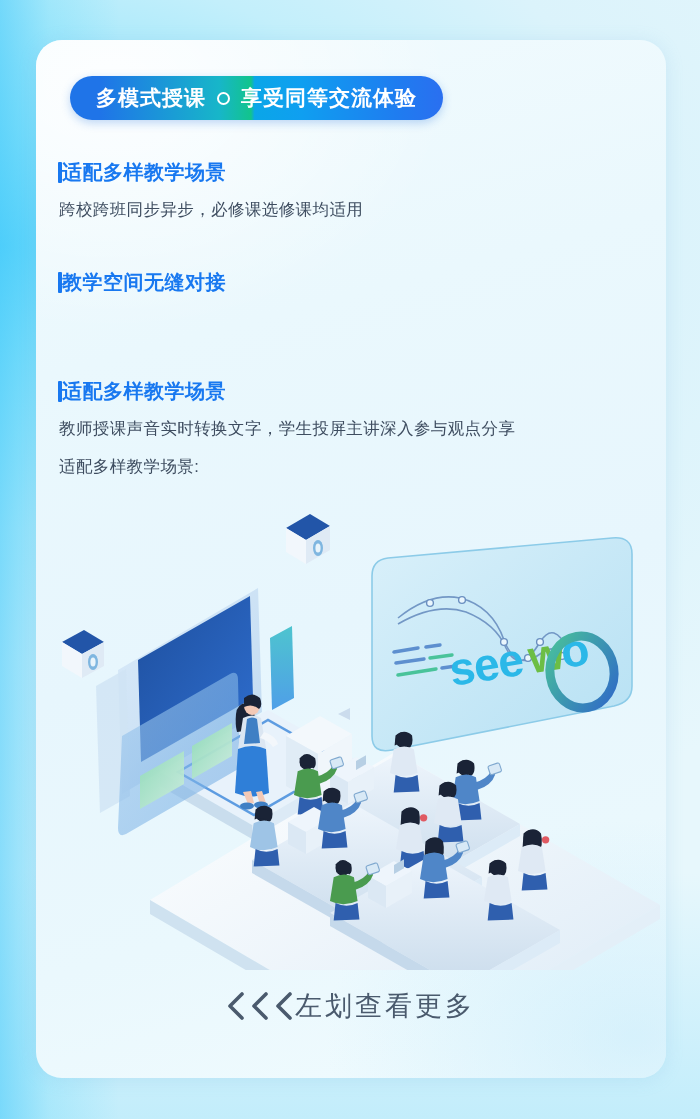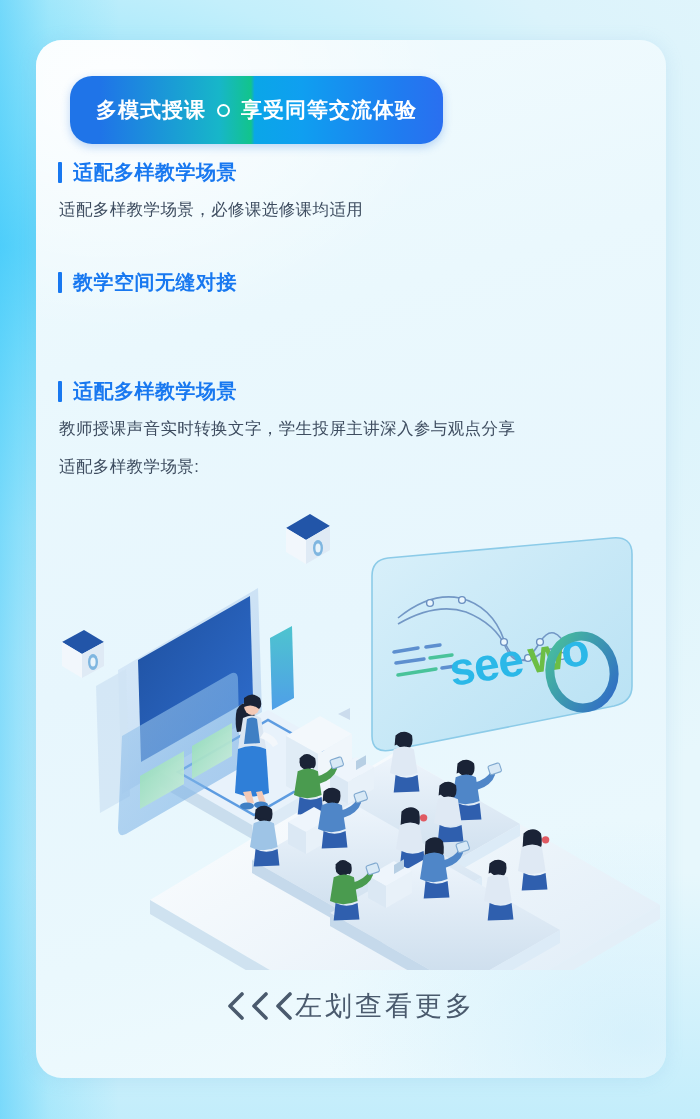--- a/index.html
+++ b/index.html
@@ -22,31 +22,31 @@
   .card{position:absolute;left:36px;top:40px;width:630px;height:1038px;
     border-radius:26px;
     background:linear-gradient(165deg,#f2fbfe 0%,#eaf8fd 28%,#e7f6fd 55%,#eaf8fd 78%,#f0fbfe 100%);
     box-shadow:0 2px 18px rgba(110,180,220,.18);
     overflow:hidden;}
   .card-sheen{position:absolute;left:0;top:0;width:100%;height:100%;
     background:radial-gradient(90% 40% at 12% 4%, rgba(255,255,255,.85) 0%, rgba(255,255,255,0) 60%),
                radial-gradient(70% 30% at 95% 96%, rgba(190,232,250,.5) 0%, rgba(255,255,255,0) 70%);}
 
   
-  .pill{position:absolute;left:70px;top:76px;height:44px;padding:12px 26px;
+  .pill{position:absolute;left:70px;top:76px;height:44px;padding:0 26px;
     display:flex;align-items:center;gap:11px;border-radius:22px;
     background:linear-gradient(90deg,#1f74e8 0%,#1f74e8 8%,#17b6c9 40%,#12c48c 48.5%,#0aa6e8 49.5%,#0f9ff0 62%,#1f7cf0 88%,#2a6ff0 100%);
     box-shadow:0 3px 10px rgba(30,110,220,.28);}
   .pill span{color:#fff;font-size:21px;font-weight:bold;letter-spacing:1px;white-space:nowrap;}
   .pill .dot{width:13px;height:13px;border-radius:50%;border:2.4px solid #fff;box-sizing:border-box;flex:none;}
 
   
   .sec{position:absolute;left:58px;width:560px;}
   .sec h3{margin:0;font-size:20px;font-weight:bold;color:#1878f0;
-    display:flex;align-items:center;gap:11px;letter-spacing:.5px;line-height:1.2;}
+    display:flex;align-items:center;letter-spacing:.5px;line-height:1.2;}
   .bar{width:4px;height:21px;background:#1878f0;border-radius:1px;flex:none;}
   .sec p{margin:13px 0 0 1px;font-size:16.5px;color:#3e4d60;letter-spacing:.4px;line-height:1.55;}
   .sec p+p{margin-top:12px;}
 
   
   .cta{position:absolute;left:0;top:988px;width:700px;
     display:flex;align-items:center;justify-content:center;}
   .chevs{display:flex;align-items:center;gap:2px;}
   .chevs svg{display:block;}
   .cta-text{font-size:27px;color:#4a5a6d;letter-spacing:3px;font-weight:500;}
@@ -69,21 +69,21 @@
   <span>多模式授课</span>
   <span class="dot"></span>
   <span>享受同等交流体验</span>
 </div>
 
 <div class="sec" style="top:160px">
   <h3>
     <i class="bar"></i>
     <span>适配多样教学场景</span>
   </h3>
-  <p>适配多样教学场景，必修课选修课均适用</p>
+  <p>跨校跨班同步异步，必修课选修课均适用</p>
 </div>
 
 <div class="sec" style="top:270px">
   <h3>
     <i class="bar"></i>
     <span>教学空间无缝对接</span>
   </h3>
 </div>
 
 <div class="sec" style="top:379px">

